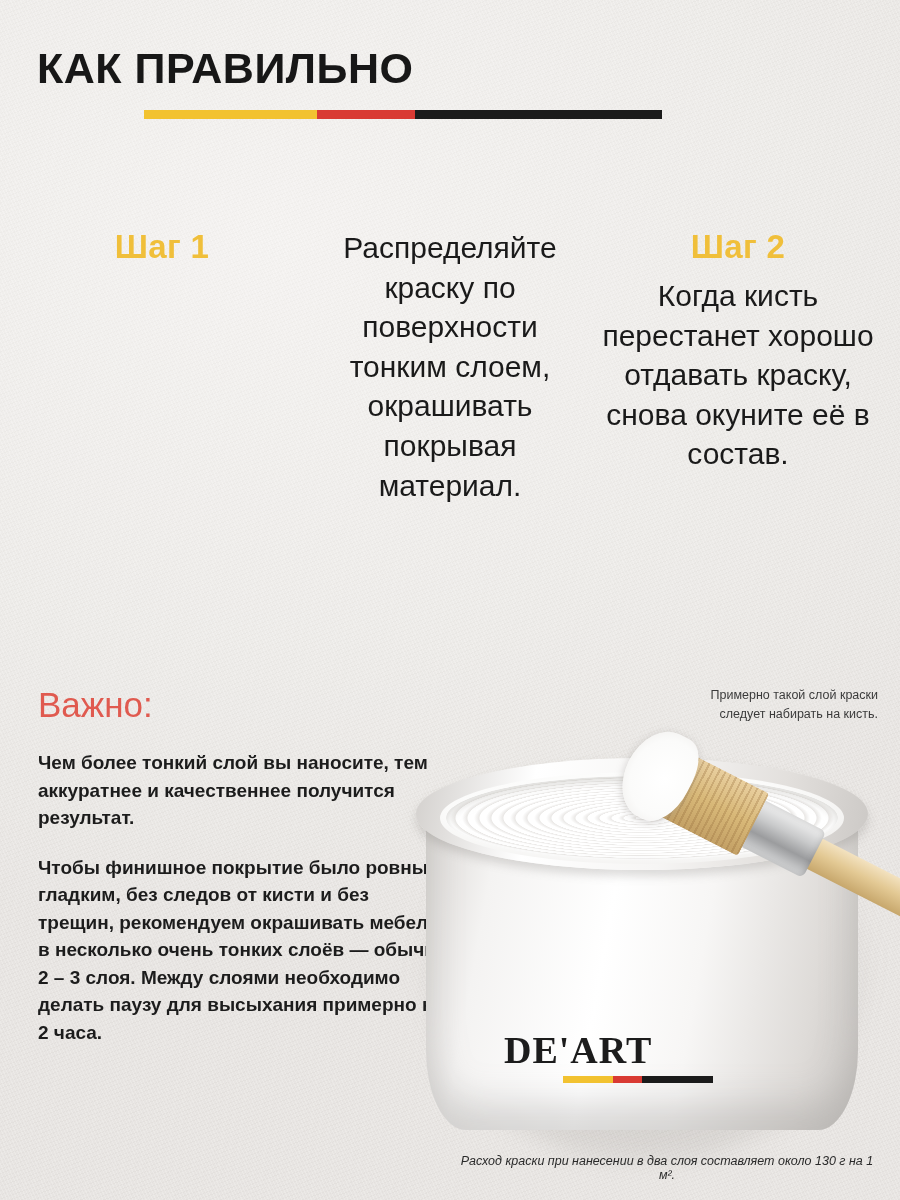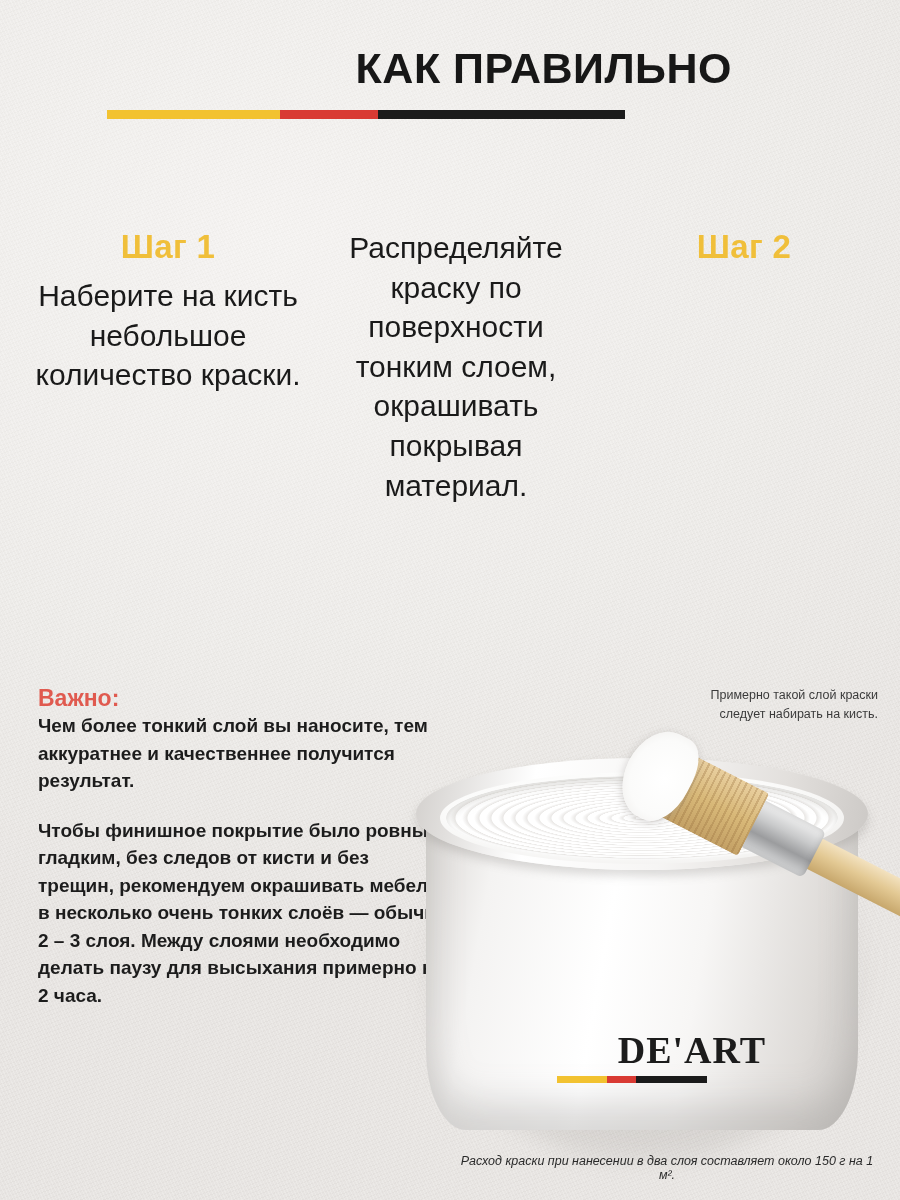--- a/index.html
+++ b/index.html
@@ -31,21 +31,22 @@
     opacity: 0.55;
     pointer-events: none;
   }
 
   
   .title-block {
     position: absolute;
     top: 42px;
     left: 0;
     width: 732px;
-    text-align: right;
+    text-align: left;
+    padding-left: 37px;
   }
   .title-line {
     font-weight: bold;
     font-size: 43px;
     letter-spacing: 0.5px;
     color: #171717;
     line-height: 1.25;
   }
   .title-rule {
     margin: 14px auto 0 auto;
@@ -55,21 +56,21 @@
   }
   .title-rule span { display: block; height: 100%; }
   .rule-yellow { width: 33.4%; }
   .rule-red { width: 19%; }
   .rule-black { width: 47.6%; }
 
   
   .steps {
     position: absolute;
     top: 228px;
-    left: 28px;
+    left: 22px;
     width: 856px;
     display: flex;
     justify-content: space-between;
   }
   .step {
     width: 280px;
     text-align: center;
   }
   .step-title {
     font-size: 33px;
@@ -85,24 +86,24 @@
   }
 
   
   .important {
     position: absolute;
     left: 38px;
     top: 685px;
     width: 412px;
   }
   .important-title {
-    font-size: 23px;
-    font-weight: bold;
+    font-size: 35px;
+    font-weight: normal;
     color: #e05a4f;
-    margin-bottom: 0;
+    margin-bottom: 24px;
   }
   .important-p {
     font-size: 19px;
     font-weight: bold;
     line-height: 1.45;
     color: #1c1c1c;
     margin: 0 0 22px 0;
   }
   .important-p.last { margin-bottom: 0; }
 
@@ -184,24 +185,24 @@
     width: 392px;
     height: 84px;
     border-radius: 50%;
     background:
       repeating-radial-gradient(ellipse at 50% 50%, rgba(255,255,255,1) 0px, rgba(255,255,255,1) 6px, rgba(232,230,228,0.85) 7px, rgba(255,255,255,1) 12px),
       radial-gradient(ellipse at 50% 45%, #ffffff 0%, #f2f1ef 70%, #e3e1de 100%);
     box-shadow: inset 0 4px 10px rgba(190,187,183,0.55);
   }
   .jar-label {
     position: absolute;
-    left: 110px;
+    left: 116px;
     top: 328px;
     width: 268px;
-    text-align: right;
+    text-align: left;
   }
   .brand {
     font-size: 38px;
     font-weight: bold;
     letter-spacing: 1px;
     color: #1c1c1c;
     font-family: "Liberation Serif", serif;
   }
   .brand-rule {
     margin: 4px auto 0 auto;
@@ -273,27 +274,27 @@
     <div class="title-rule">
       <span class="rule-yellow" style="background:#f2c230"></span>
       <span class="rule-red" style="background:#d93a33"></span>
       <span class="rule-black" style="background:#1b1b1b"></span>
     </div>
   </div>
 
   <div class="steps">
     <div class="step">
       <div class="step-title">Шаг 1</div>
-      <div class="step-text">Наберите на кисть небольшое количество краски.</div>
     </div>
     <div class="step">
       <div class="step-text">Распределяйте краску по поверхности тонким слоем, окрашивать покрывая материал.</div>
     </div>
     <div class="step">
       <div class="step-title">Шаг 2</div>
+      <div class="step-text">Когда кисть перестанет хорошо отдавать краску, снова окуните её в состав.</div>
     </div>
   </div>
 
   <div class="important">
     <div class="important-title">Важно:</div>
     <p class="important-p">Чем более тонкий слой вы наносите, тем аккуратнее и качественнее получится результат.</p>
     <p class="important-p last">Чтобы финишное покрытие было ровным, гладким, без следов от кисти и без трещин, рекомендуем окрашивать мебель в несколько очень тонких слоёв — обычно 2 – 3 слоя. Между слоями необходимо делать паузу для высыхания примерно на 2 часа.</p>
   </div>
 
   <div class="side-note">Примерно такой слой краски следует набирать на кисть.</div>
@@ -315,14 +316,14 @@
     </div>
 
     <div class="brush">
       <div class="brush-handle"></div>
       <div class="brush-ferrule"></div>
       <div class="brush-bristles"></div>
       <div class="brush-paint"></div>
     </div>
   </div>
 
-  <div class="footer-note">Расход краски при нанесении в два слоя составляет около 150 г на 1 м².</div>
+  <div class="footer-note">Расход краски при нанесении в два слоя составляет около 130 г на 1 м².</div>
 </div>
 
 </body></html>

